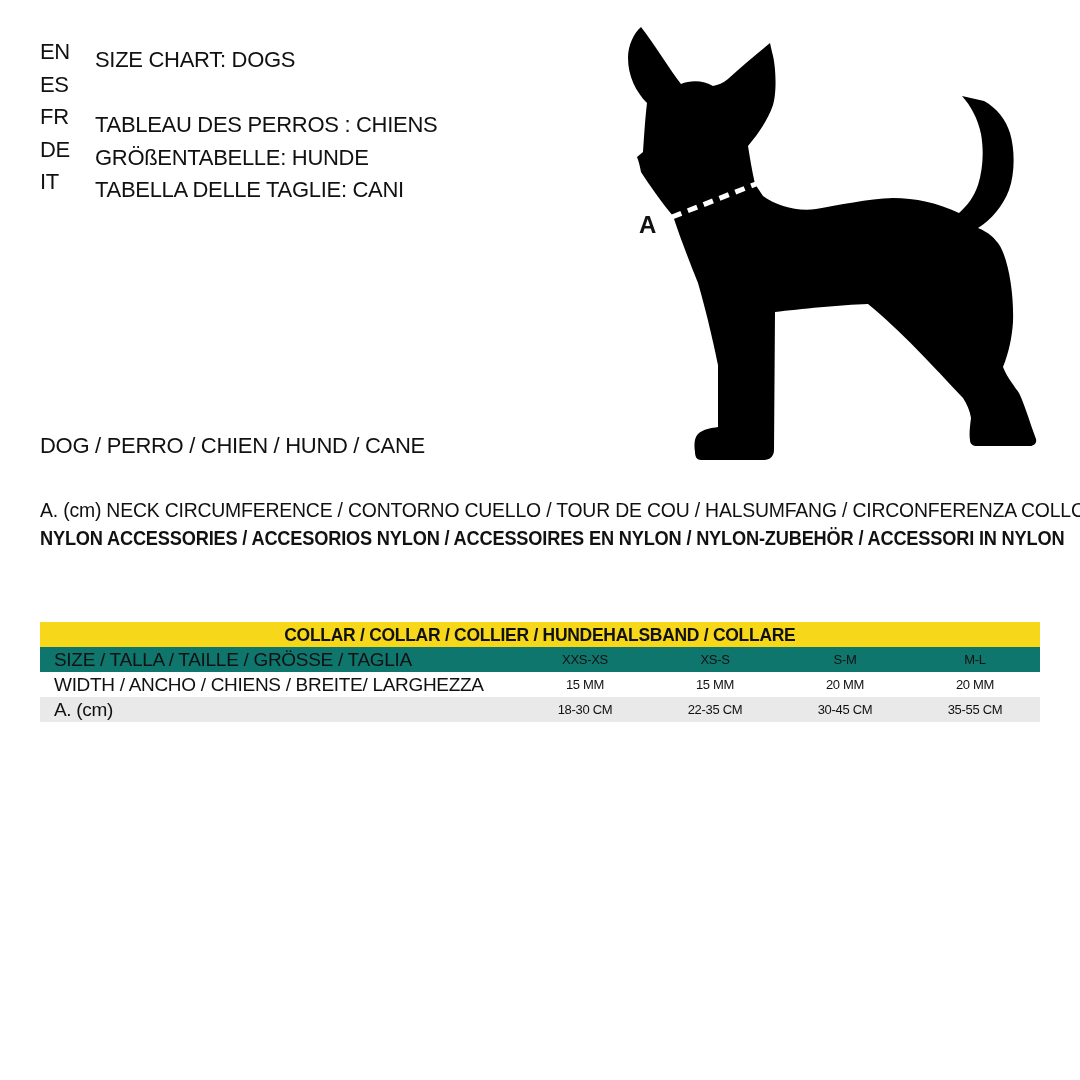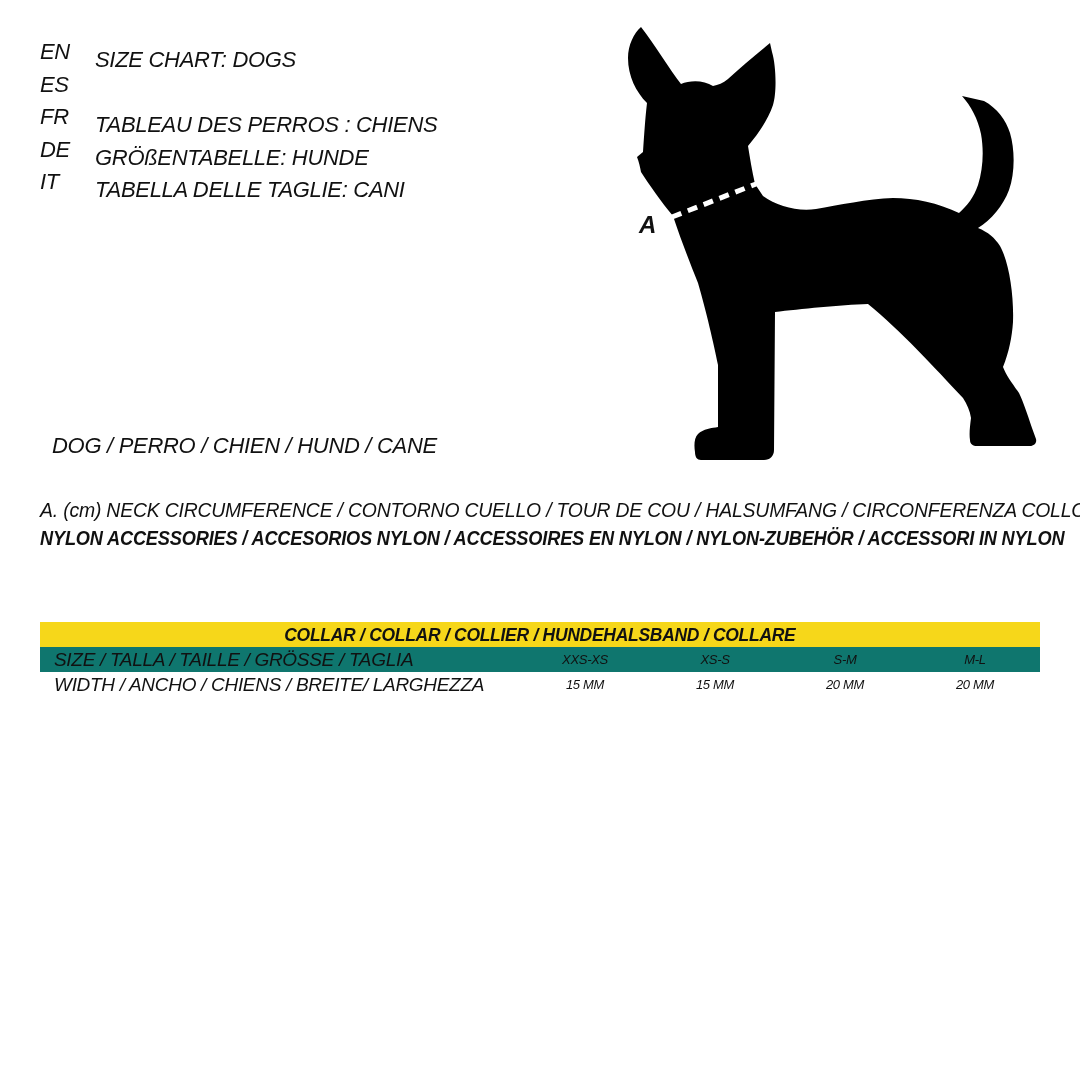--- a/index.html
+++ b/index.html
@@ -1,29 +1,29 @@
 <!DOCTYPE html>
 <html><head>
 <meta charset="utf-8">
 <style>
   html,body{margin:0;padding:0;background:#ffffff;}
   .canvas{
     position:relative;width:1080px;height:1080px;background:#ffffff;overflow:hidden;
-    font-family:"Liberation Sans",sans-serif;color:#111111;font-style:italic;
+    font-family:"Liberation Sans",sans-serif;color:#111111;
   }
   
   .lang-list{position:absolute;left:40px;top:36px;}
   .lang-row{display:flex;height:32.5px;align-items:center;}
   .lang-code{display:inline-block;width:55px;font-size:22px;letter-spacing:-0.3px;}
   .lang-title{font-size:22px;letter-spacing:-0.3px;white-space:nowrap;margin-top:16px;}
   
   .dog-figure{position:absolute;left:600px;top:0;}
   .measure-a{font-family:"Liberation Sans",sans-serif;font-size:24px;font-weight:700;fill:#111111;}
   
-  .dog-caption{position:absolute;left:52px;top:433px;font-size:22px;letter-spacing:-0.3px;white-space:nowrap;}
+  .dog-caption{position:absolute;left:40px;top:433px;font-size:22px;letter-spacing:-0.3px;white-space:nowrap;}
   .note-line{position:absolute;left:40px;white-space:nowrap;transform-origin:left center;}
   .note-measure{top:499px;font-size:20px;letter-spacing:-0.2px;transform:scaleX(0.97);}
   .note-material{top:527px;font-size:20px;font-weight:700;letter-spacing:-0.2px;transform:scaleX(0.91);}
   
   .size-table{position:absolute;left:40px;top:622px;width:1000px;}
   .t-header{
     height:25px;line-height:25px;background:#F6D71A;text-align:center;
     font-size:19px;font-weight:700;letter-spacing:-0.3px;
   }
   .t-header-inner{display:inline-block;transform:scaleX(0.92);transform-origin:center;}
@@ -132,15 +132,22 @@
       <span class="t-cell">S-M</span>
       <span class="t-cell">M-L</span>
     </div>
     <div class="t-row row-1">
       <span class="t-label">WIDTH / ANCHO / CHIENS / BREITE/ LARGHEZZA</span>
       <span class="t-cell">15 MM</span>
       <span class="t-cell">15 MM</span>
       <span class="t-cell">20 MM</span>
       <span class="t-cell">20 MM</span>
     </div>
+    <div class="t-row row-2">
+      <span class="t-label">A. (cm)</span>
+      <span class="t-cell">18-30 CM</span>
+      <span class="t-cell">22-35 CM</span>
+      <span class="t-cell">30-45 CM</span>
+      <span class="t-cell">35-55 CM</span>
+    </div>
   </div>
 
 </div>
 
 </body></html>

